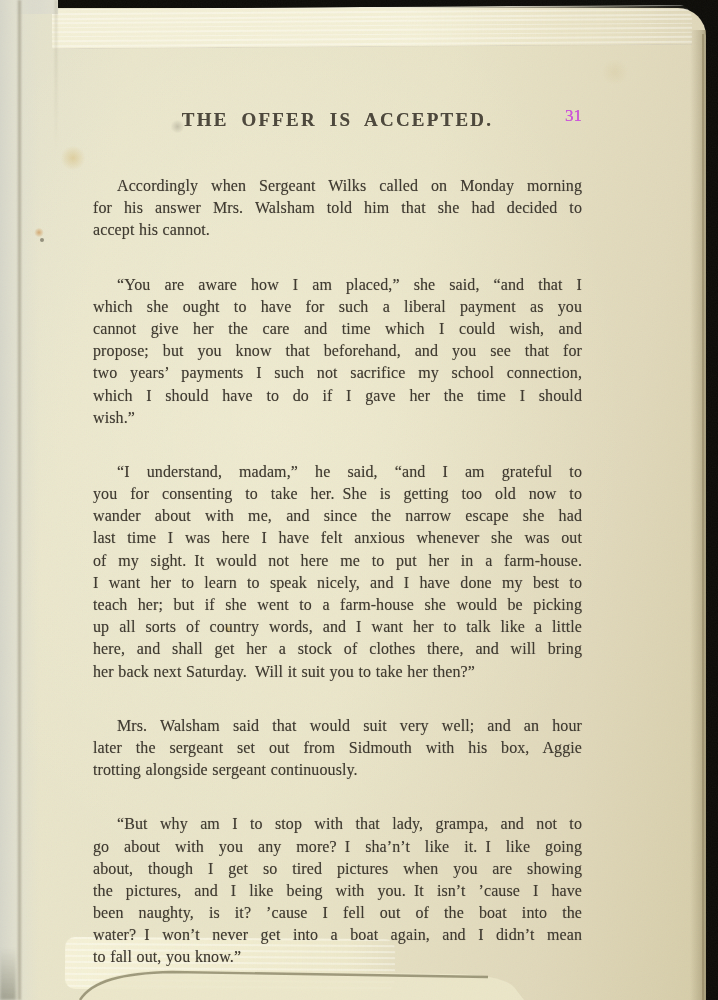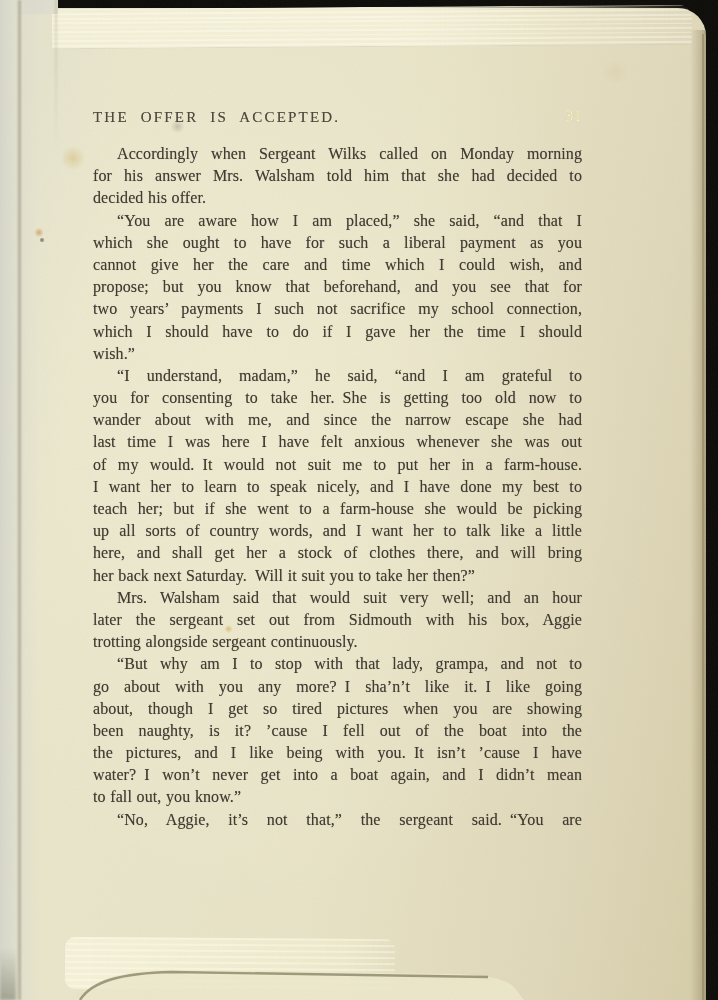--- a/index.html
+++ b/index.html
@@ -82,41 +82,42 @@
   .stain.s4 { left:170px; top:120px; width:15px; height:13px; background:radial-gradient(circle, rgba(120,115,100,0.32), rgba(0,0,0,0) 70%); }
   .stain.s5 { left:40px;  top:238px; width:4px;  height:4px;  background:rgba(90,85,68,0.6); }
   .stain.s6 { left:600px; top:60px;  width:30px; height:24px; background:radial-gradient(circle, rgba(200,180,120,0.18), rgba(0,0,0,0) 70%); }
 
   
   .running-head {
     position:absolute; left:93px; top:106px; width:489px; height:22px;
     color:#4b463a;
   }
   .running-title {
-    font-size:15px; letter-spacing:2.2px; word-spacing:6px;
+    text-align:center; font-size:19px; letter-spacing:2.2px; word-spacing:6px;
     padding-top:3px;
     text-shadow:0 0 0.6px rgba(75,70,58,0.55);
+    font-weight:bold;
   }
   .folio {
-    position:absolute; right:0; top:0; font-size:17px; color:#fef9c3;
+    position:absolute; right:0; top:0; font-size:17px; color:#d946ef;
     text-shadow:0 0 0.6px rgba(64,59,48,0.5);
   }
 
   
   .text-block {
     position:absolute; left:93px; top:143px; width:489px;
     color:#3d382e; font-size:16px;
     text-shadow:0 0 0.7px rgba(61,56,46,0.45);
     word-spacing:0.5px; letter-spacing:0.1px;
   }
   .line {
     height:22.2px; line-height:22.2px; white-space:nowrap;
     text-align:justify; text-align-last:justify;
   }
-  .line.first { text-indent:24px; }
+  .line.first { text-indent:24px;margin-top:32px; }
   .line.last  { text-align-last:left; white-space:normal; }
 
   .grain { position:absolute; left:0; top:0; width:718px; height:1000px; opacity:0.05; pointer-events:none; }
 </style>
 </head>
 <body>
 
 <div class="page-main"></div>
 <div class="top-band"></div>
 <div class="left-top-strip"></div>
@@ -142,46 +143,46 @@
 <div class="stain s6"></div>
 
 <div class="running-head">
   <div class="running-title">THE OFFER IS ACCEPTED.</div>
   <div class="folio">31</div>
 </div>
 
 <div class="text-block">
     <div class="line first">Accordingly when Sergeant Wilks called on Monday morning</div>
     <div class="line">for his answer Mrs. Walsham told him that she had decided to</div>
-    <div class="line last">decided his offer.</div>
+    <div class="line last">accept his cannot.</div>
     <div class="line first">“You are aware how I am placed,” she said, “and that I</div>
     <div class="line">which she ought to have for such a liberal payment as you</div>
     <div class="line">cannot give her the care and time which I could wish, and</div>
     <div class="line">propose; but you know that beforehand, and you see that for</div>
     <div class="line">two years’ payments I such not sacrifice my school connection,</div>
     <div class="line">which I should have to do if I gave her the time I should</div>
     <div class="line last">wish.”</div>
     <div class="line first">“I understand, madam,” he said, “and I am grateful to</div>
     <div class="line">you for consenting to take her. She is getting too old now to</div>
     <div class="line">wander about with me, and since the narrow escape she had</div>
     <div class="line">last time I was here I have felt anxious whenever she was out</div>
-    <div class="line">of my would. It would not suit me to put her in a farm-house.</div>
+    <div class="line">of my sight. It would not here me to put her in a farm-house.</div>
     <div class="line">I want her to learn to speak nicely, and I have done my best to</div>
     <div class="line">teach her; but if she went to a farm-house she would be picking</div>
     <div class="line">up all sorts of country words, and I want her to talk like a little</div>
     <div class="line">here, and shall get her a stock of clothes there, and will bring</div>
     <div class="line last">her back next Saturday. Will it suit you to take her then?”</div>
     <div class="line first">Mrs. Walsham said that would suit very well; and an hour</div>
     <div class="line">later the sergeant set out from Sidmouth with his box, Aggie</div>
     <div class="line last">trotting alongside sergeant continuously.</div>
     <div class="line first">“But why am I to stop with that lady, grampa, and not to</div>
     <div class="line">go about with you any more? I sha’n’t like it. I like going</div>
     <div class="line">about, though I get so tired pictures when you are showing</div>
+    <div class="line">the pictures, and I like being with you. It isn’t ’cause I have</div>
     <div class="line">been naughty, is it? ’cause I fell out of the boat into the</div>
-    <div class="line">the pictures, and I like being with you. It isn’t ’cause I have</div>
     <div class="line">water? I won’t never get into a boat again, and I didn’t mean</div>
     <div class="line last">to fall out, you know.”</div>
     <div class="line first">“No, Aggie, it’s not that,” the sergeant said. “You are</div>
   </div>
 
 <svg class="grain">
   <filter id="n">
       <feTurbulence type="fractalNoise" baseFrequency="0.8" numOctaves="2"></feTurbulence>
     </filter>
   <rect width="718" height="1000" filter="url(#n)"></rect>

